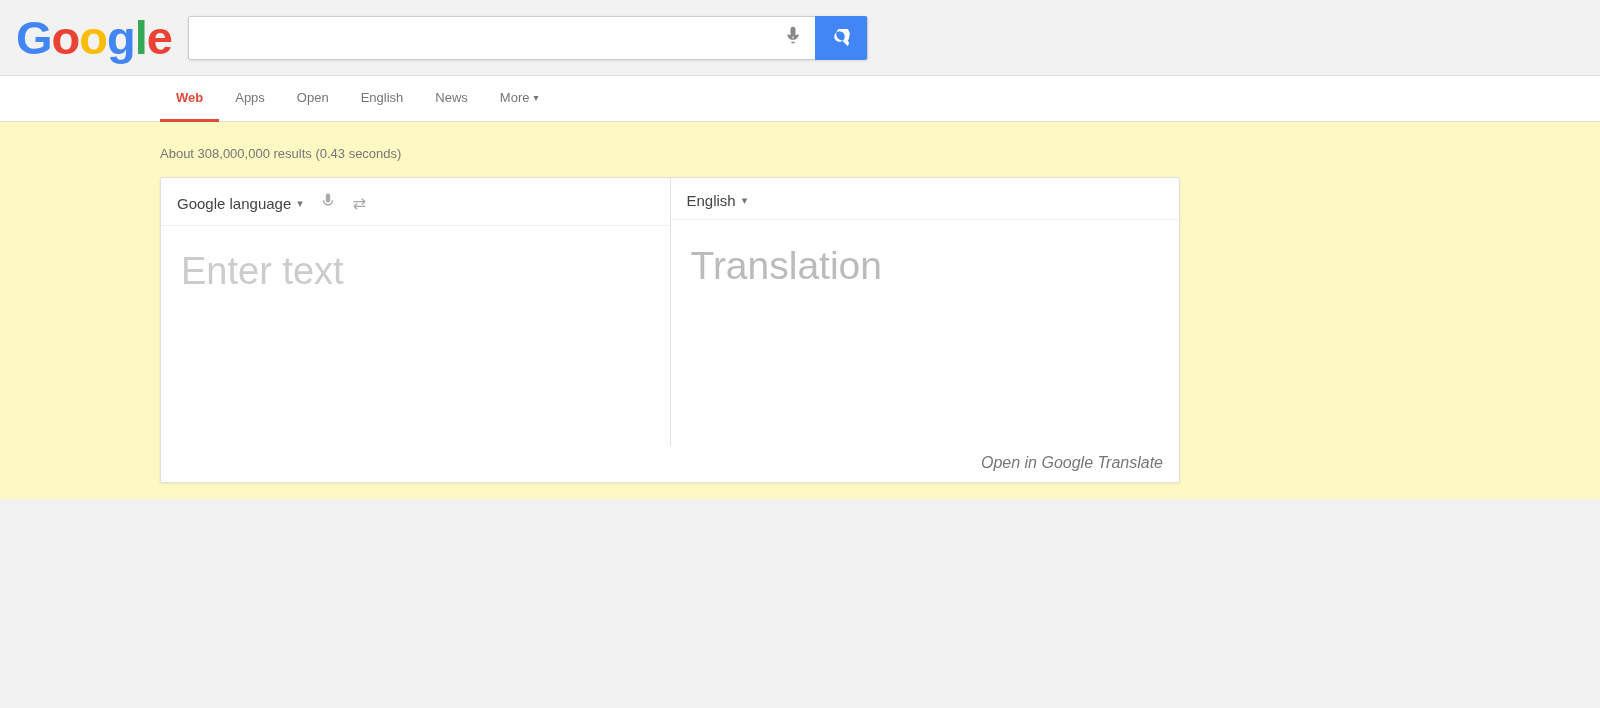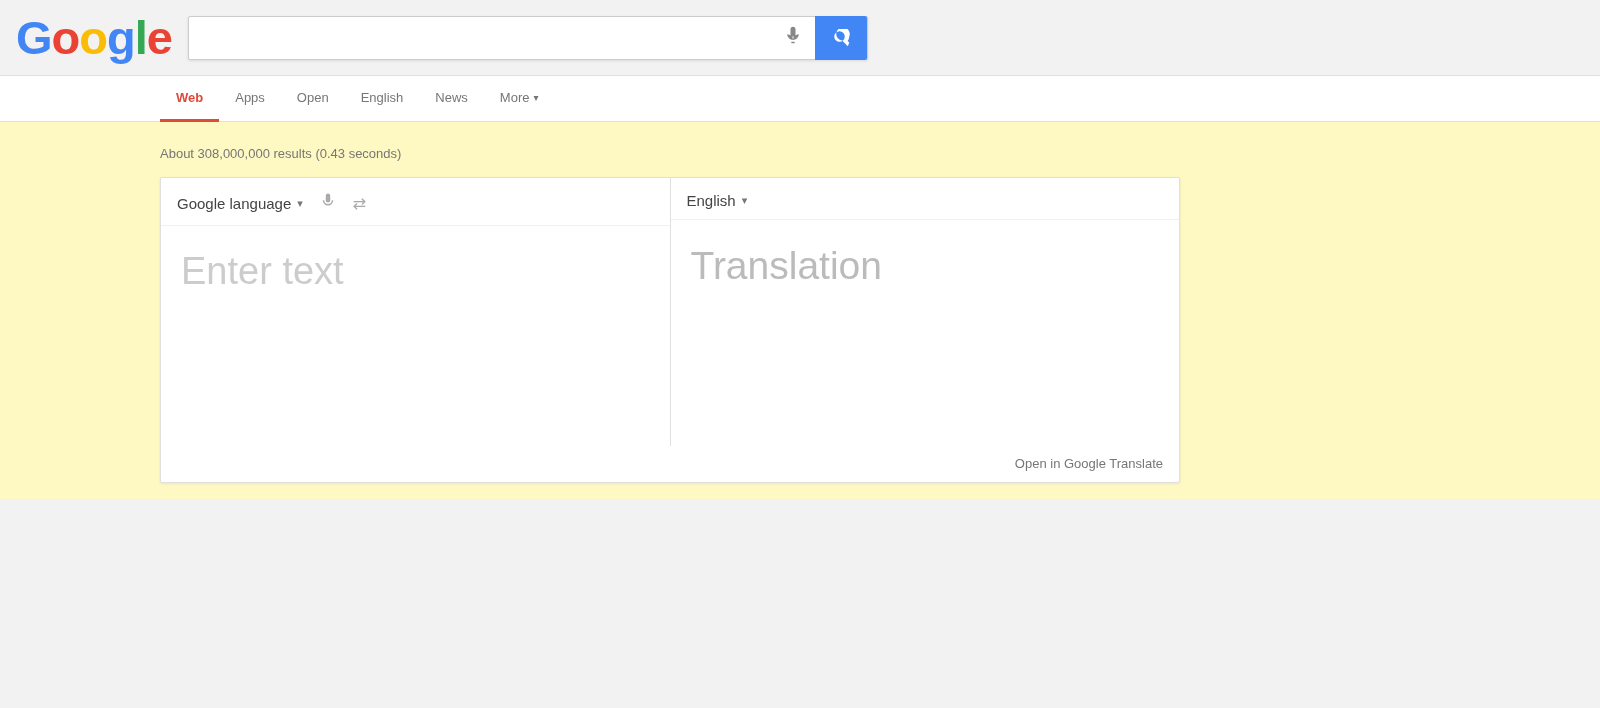--- a/index.html
+++ b/index.html
@@ -202,24 +202,25 @@
       color: #bbb;
       font-weight: 300;
     }
 
     #widget-footer {
       text-align: right;
       padding: 8px 16px 10px 16px;
     }
 
     #open-translate-link {
-      font-size: 13px;
+      font-size: 16px;
       color: #767676;
       cursor: pointer;
       text-decoration: none;
+      font-style: italic;
     }
   </style>
 </head>
 <body>
 
 <div id="header">
   <div id="google-logo">
     <span class="logo-g">G</span><span class="logo-o1">o</span><span class="logo-o2">o</span><span class="logo-g2">g</span><span class="logo-l">l</span><span class="logo-e">e</span>
   </div>
   <div id="search-bar-wrapper">

